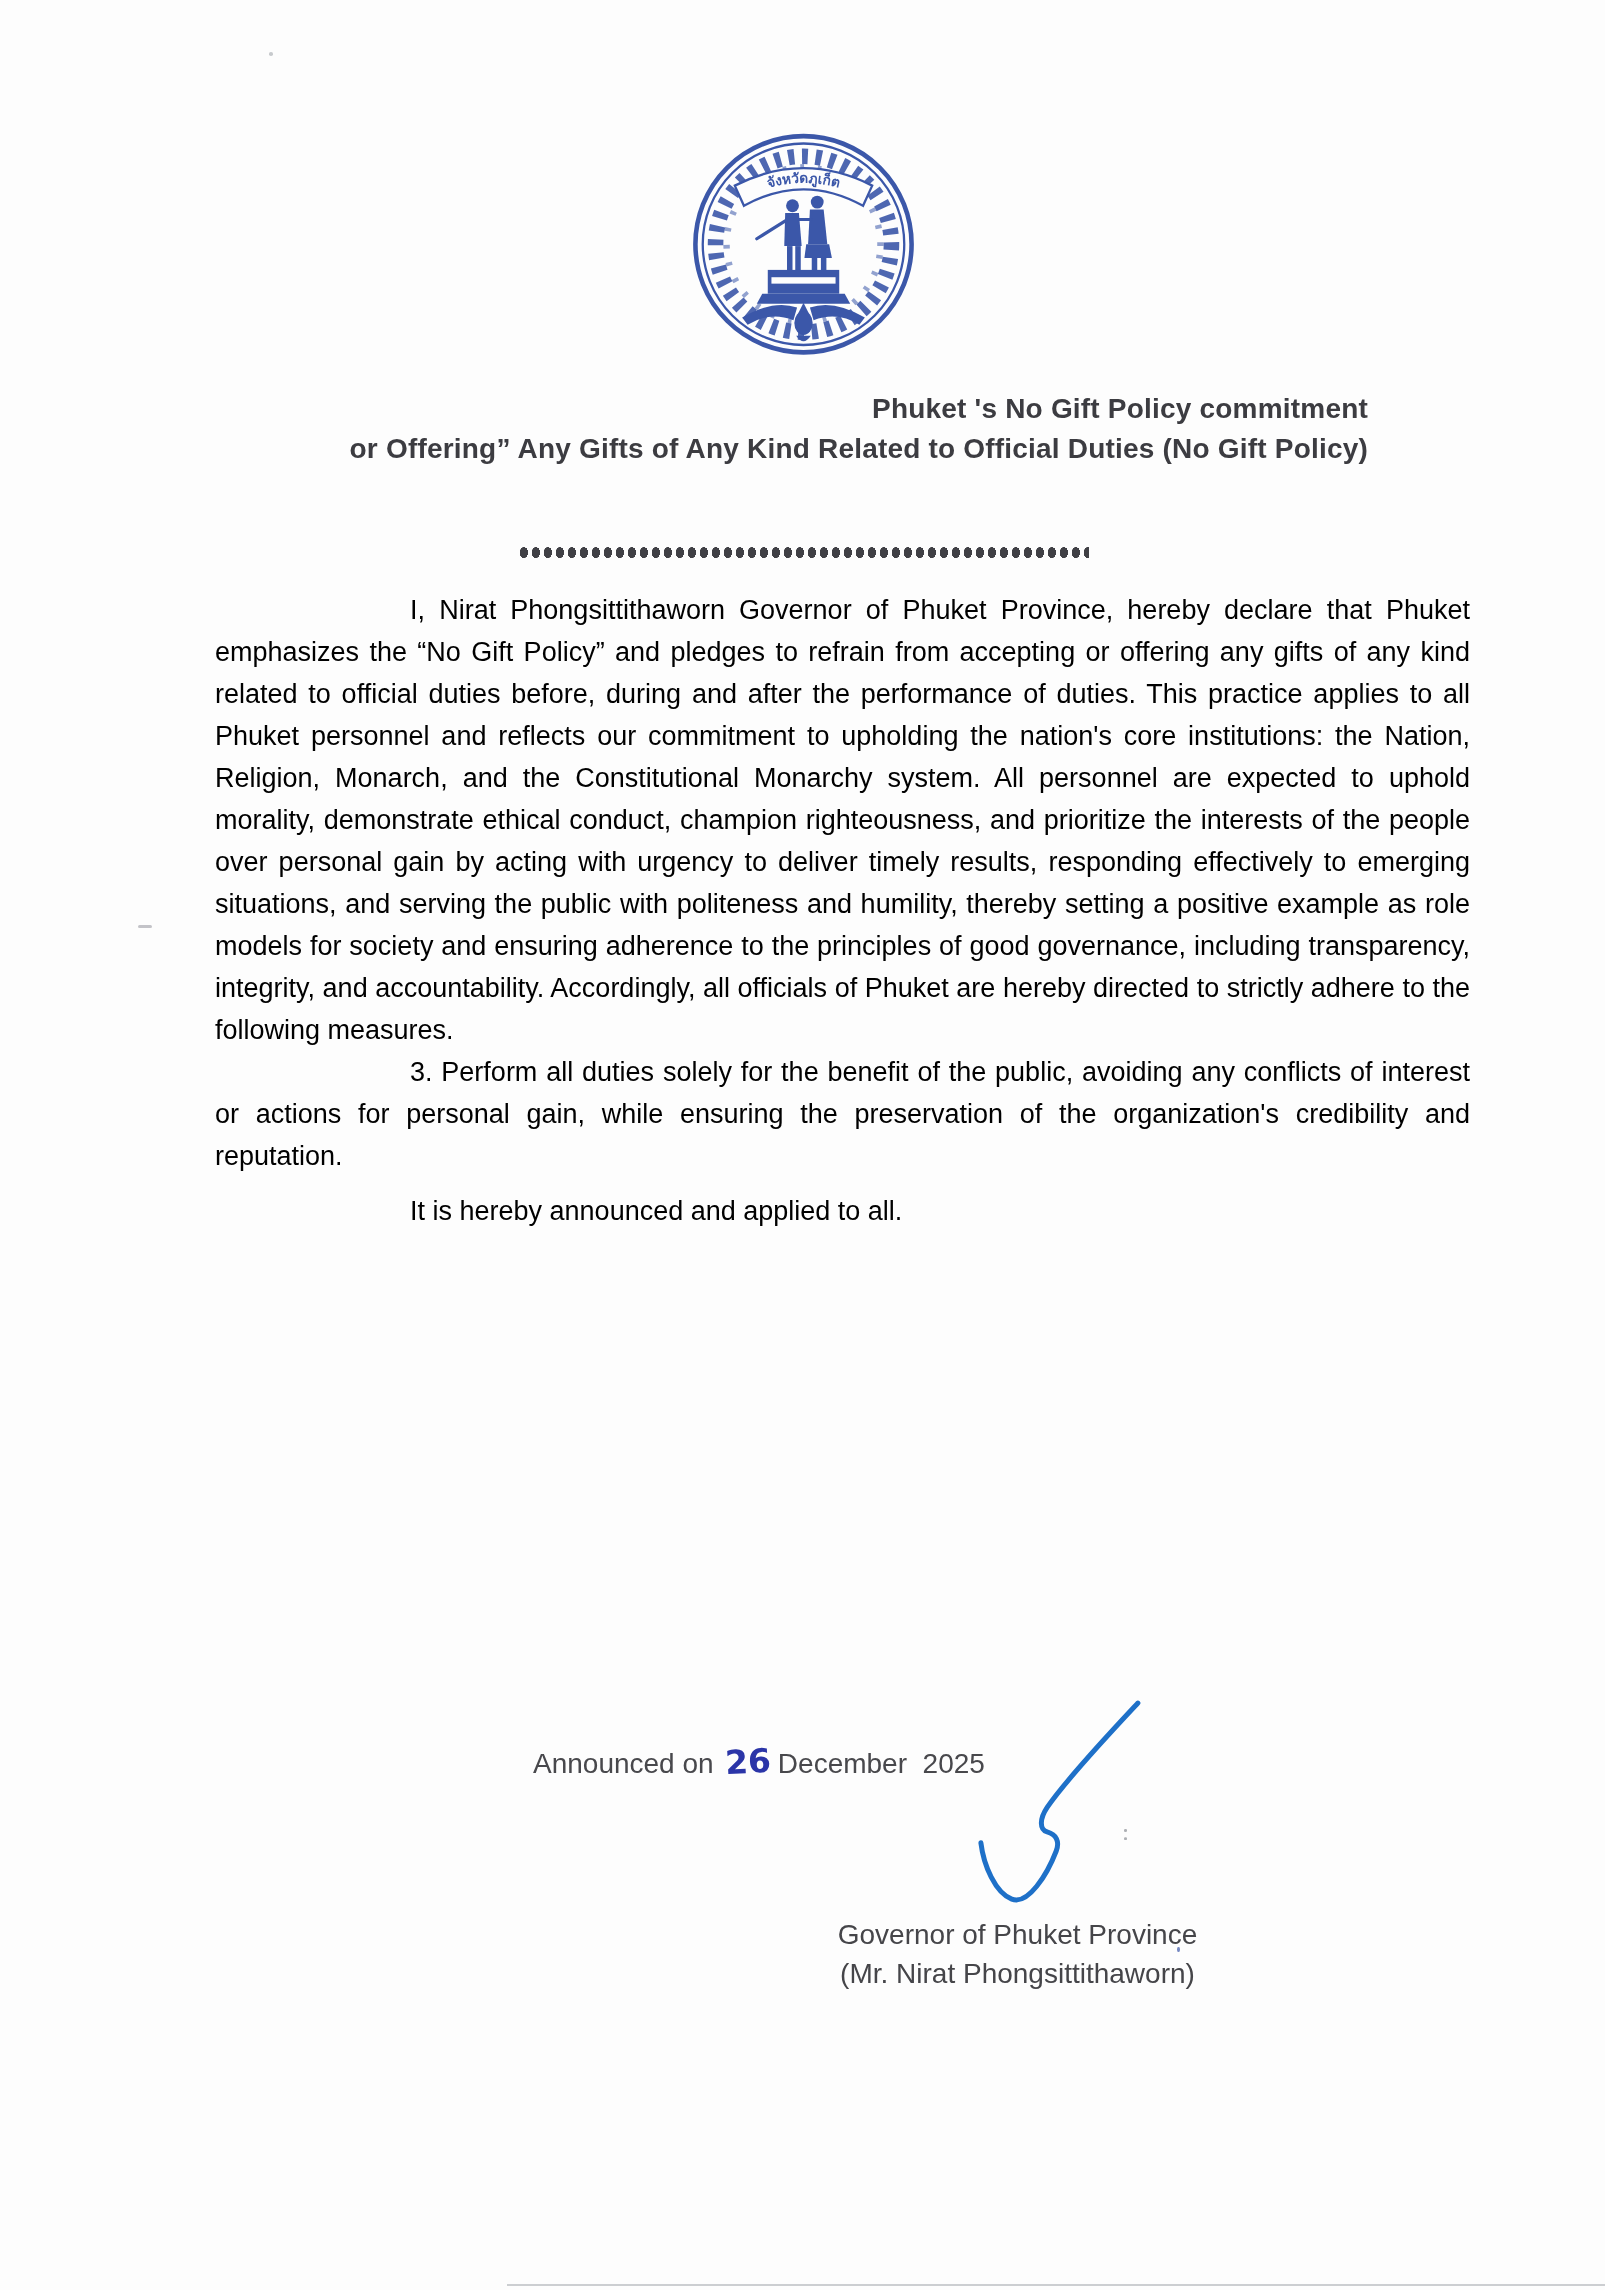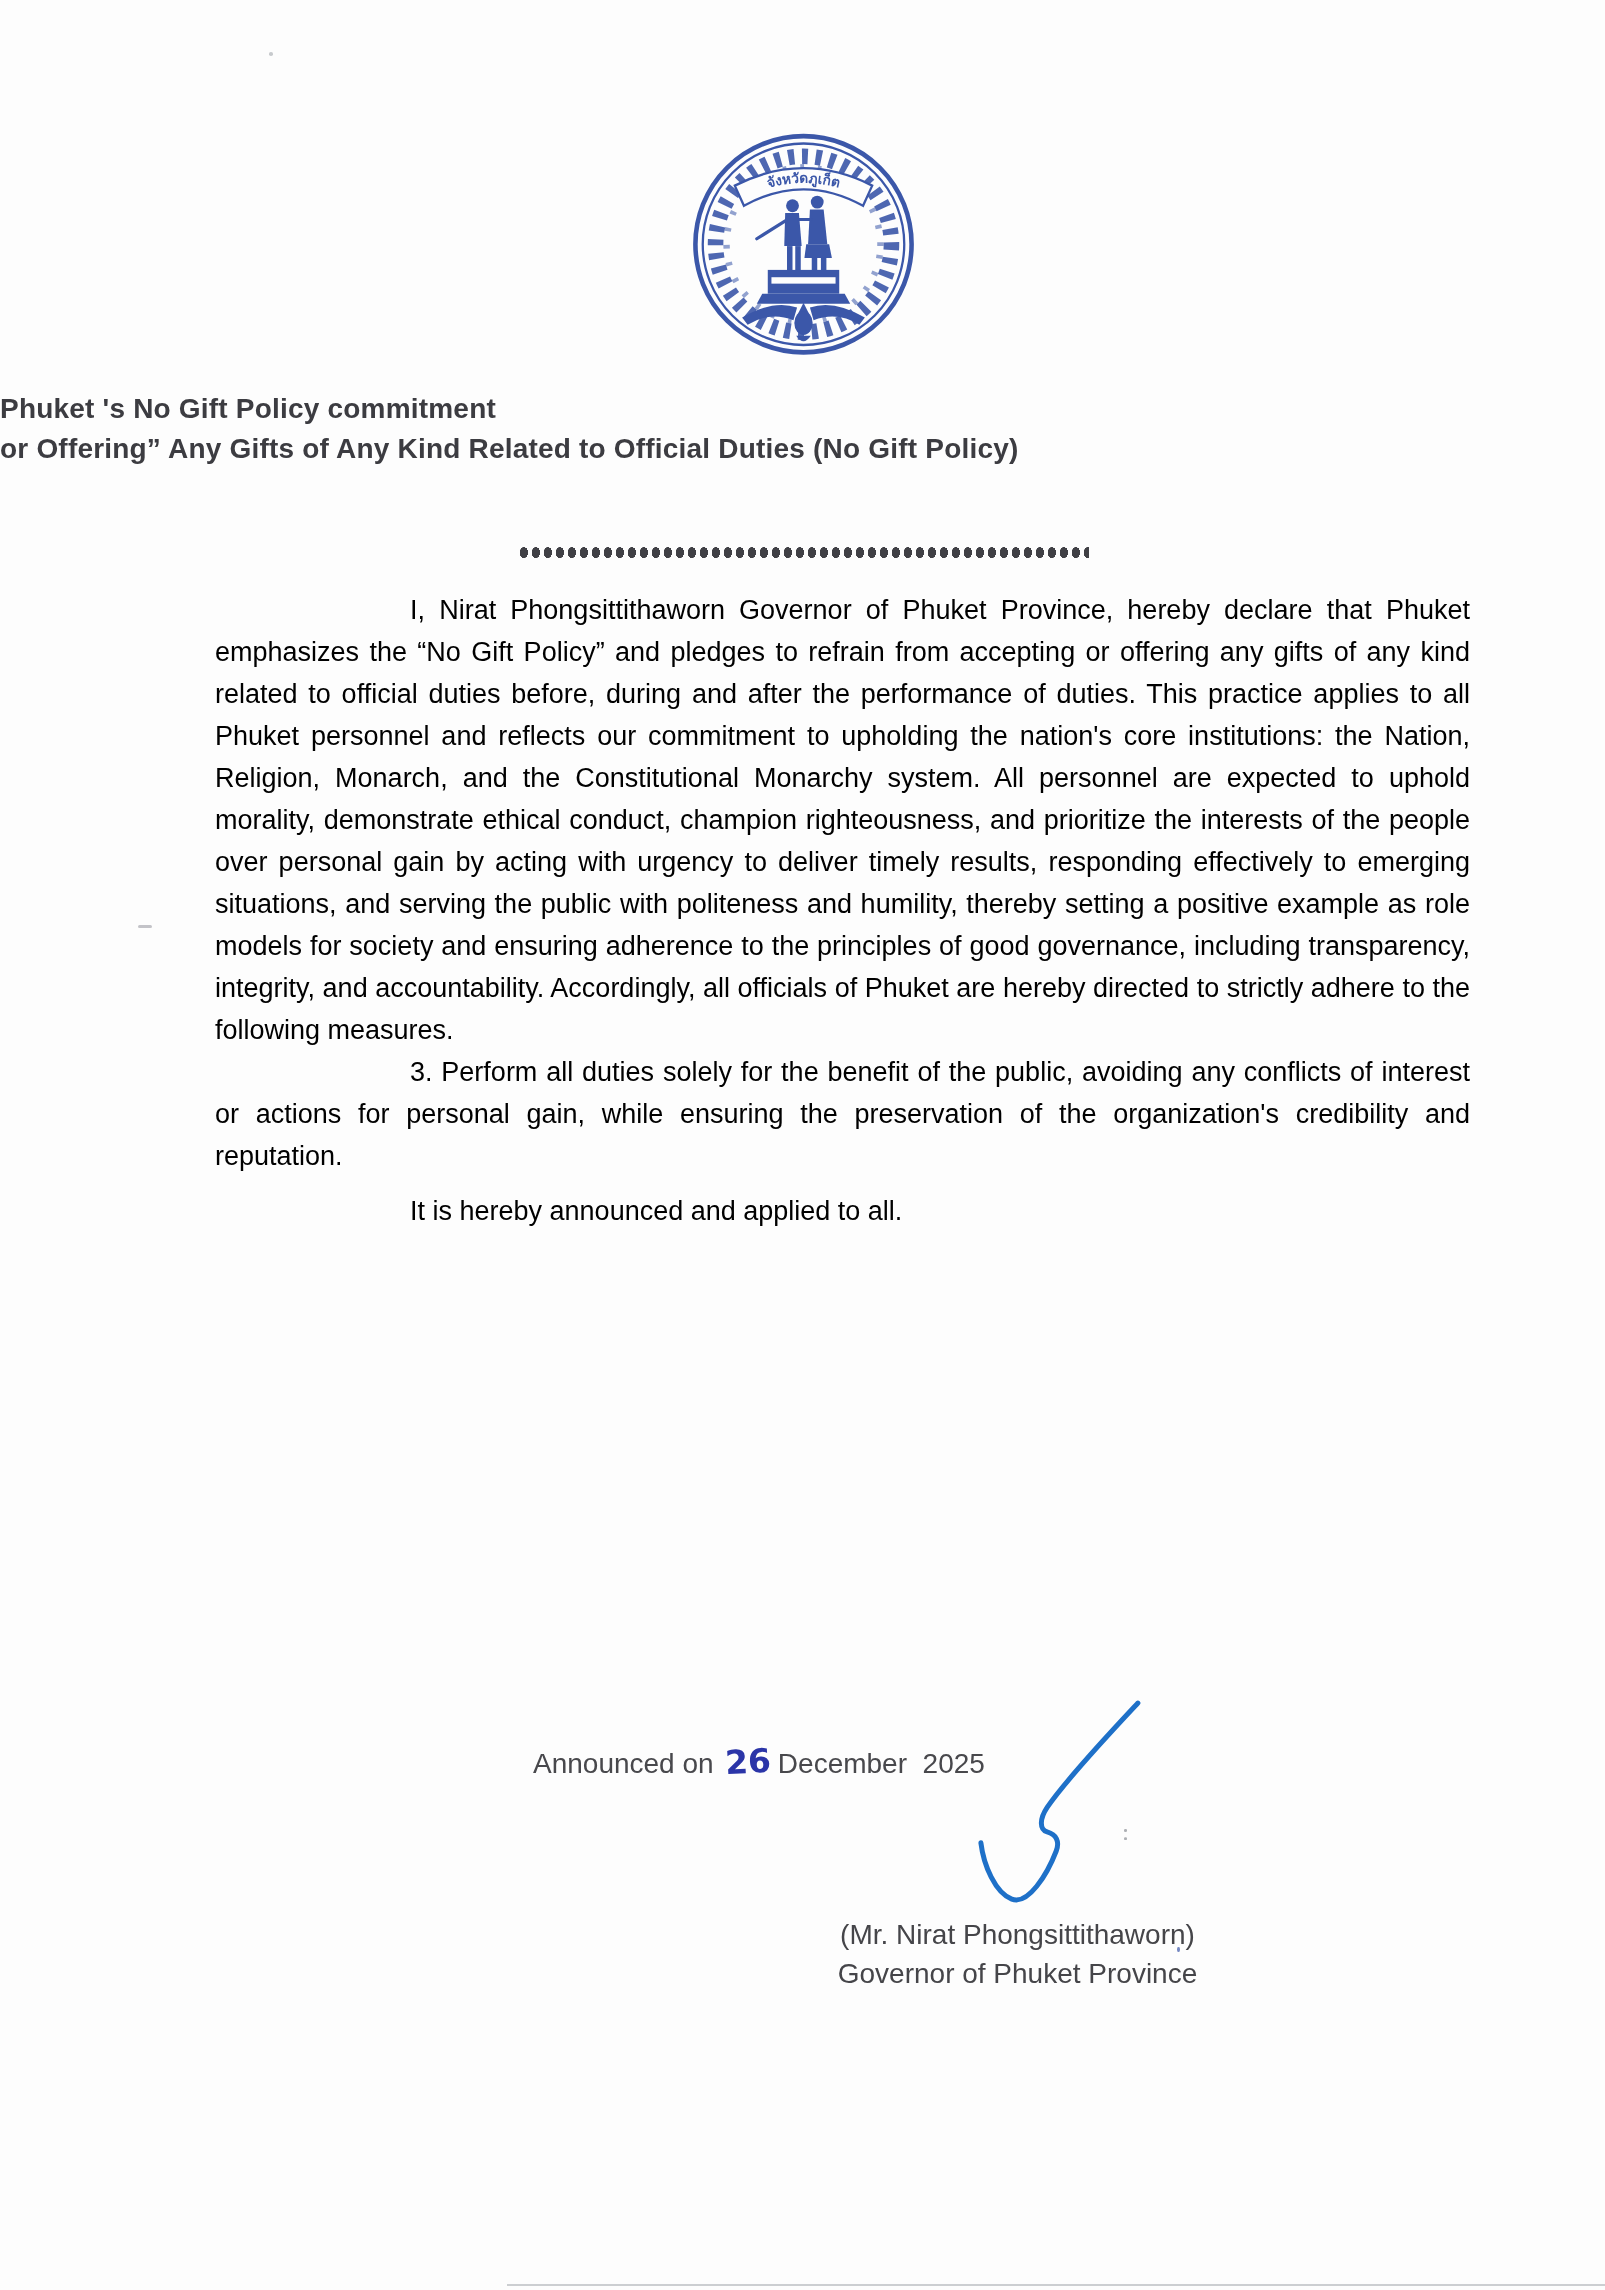--- a/index.html
+++ b/index.html
@@ -10,21 +10,21 @@
     background:#fdfdfd;
     font-family:"Liberation Sans",sans-serif;
     color:#4a4a4f;
     overflow:hidden;
   }
   
   .seal{position:absolute;left:689px;top:127px;width:229px;height:229px;}
   
   .title-block{
     position:absolute;top:389px;left:0;width:1368px;
-    text-align:left;font-weight:bold;
+    text-align:right;font-weight:bold;
     font-size:28px;line-height:40px;
     color:#3c3c41;letter-spacing:0.2px;
   }
   
   .dots{
     position:absolute;top:545px;left:518px;width:571px;height:14.5px;
     background-image:radial-gradient(4.2px 5.3px at 5.9px 7.3px,#404045 97%,transparent 100%);
     background-size:12px 14.5px;background-repeat:repeat-x;
   }
   
@@ -125,22 +125,22 @@
       <p class="closing">It is hereby announced and applied to all.</p>
   </div>
 
   <div class="announce"><span>Announced on</span><span class="day">26</span><span>December  2025</span></div>
 
   <svg class="signature-svg" width="209" height="236" viewBox="0 0 230 260" aria-hidden="true">
     <path d="M 24 175 C 27 200, 40 230, 58 237 C 76 244, 97 210, 107 184 C 111 173, 107 166, 97 163 C 88 160, 89 148, 97 136 C 118 105, 168 52, 197 21" fill="none" stroke="#1e70c8" stroke-width="5.5" stroke-linecap="round" stroke-linejoin="round"></path>
   </svg>
 
   <div class="sig-name-block">
+    <div>Governor of Phuket Province</div>
     <div>(Mr. Nirat Phongsittithaworn)</div>
-    <div>Governor of Phuket Province</div>
   </div>
 
   <div class="artifact speck-dot" style="left:269px;top:52px;"></div>
   <div class="artifact speck-dash" style="left:138px;top:925px;"></div>
   <div class="artifact speck-colon" style="left:1124px;top:1829px;"></div>
   <div class="artifact speck-blue" style="left:1177px;top:1947px;"></div>
   <div class="artifact bottom-scan-line"></div>
 </div>
 
 

